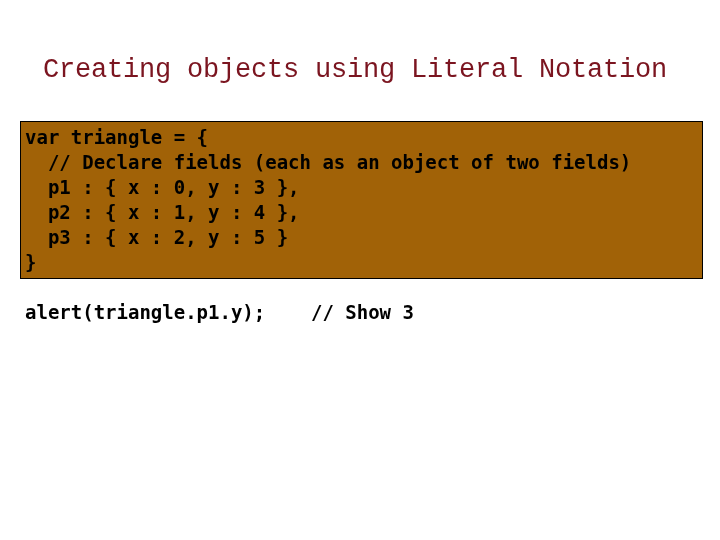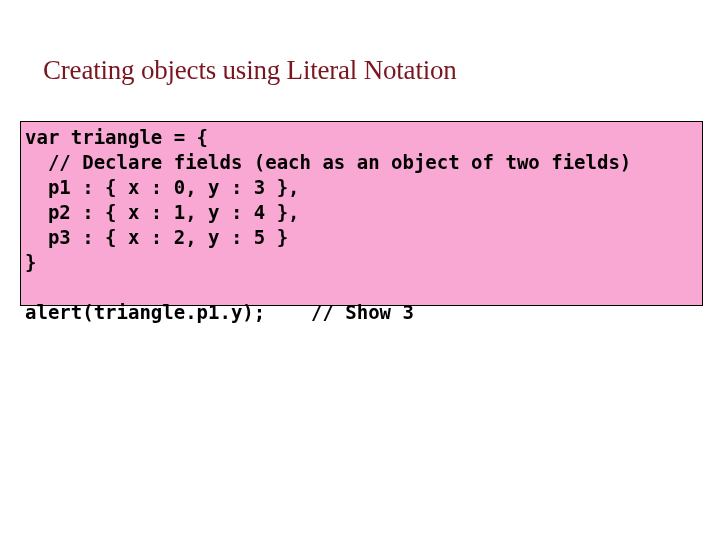--- a/index.html
+++ b/index.html
@@ -17,41 +17,41 @@
     -webkit-font-smoothing: none;
   }
 
   
   #slide-title {
     position: absolute;
     left: 43px;
     top: 22px;
     width: 640px;
     color: #7B1520;
-    font-family: Liberation Serif, serif;
+    font-family: Liberation Mono, monospace;
     font-size: 27px;
     font-weight: normal;
     line-height: 32px;
     letter-spacing: -0.2px;
     white-space: pre-line;
   }
   #slide-title .title-line {
     display: block;
   }
 
   
   #code-block {
     position: absolute;
     left: 20px;
     top: 121px;
     width: 683px;
-    height: 185px;
+    height: 158px;
     box-sizing: border-box;
     border: 1.5px solid #000000;
-    background: #f9a8d4;
+    background: #a16207;
   }
   #code-listing {
     position: absolute;
     left: 4px;
     top: 3px;
     margin: 0;
     padding: 0;
     font-family: "Liberation Mono", "DejaVu Sans Mono", monospace;
     font-size: 19px;
     font-weight: bold;

